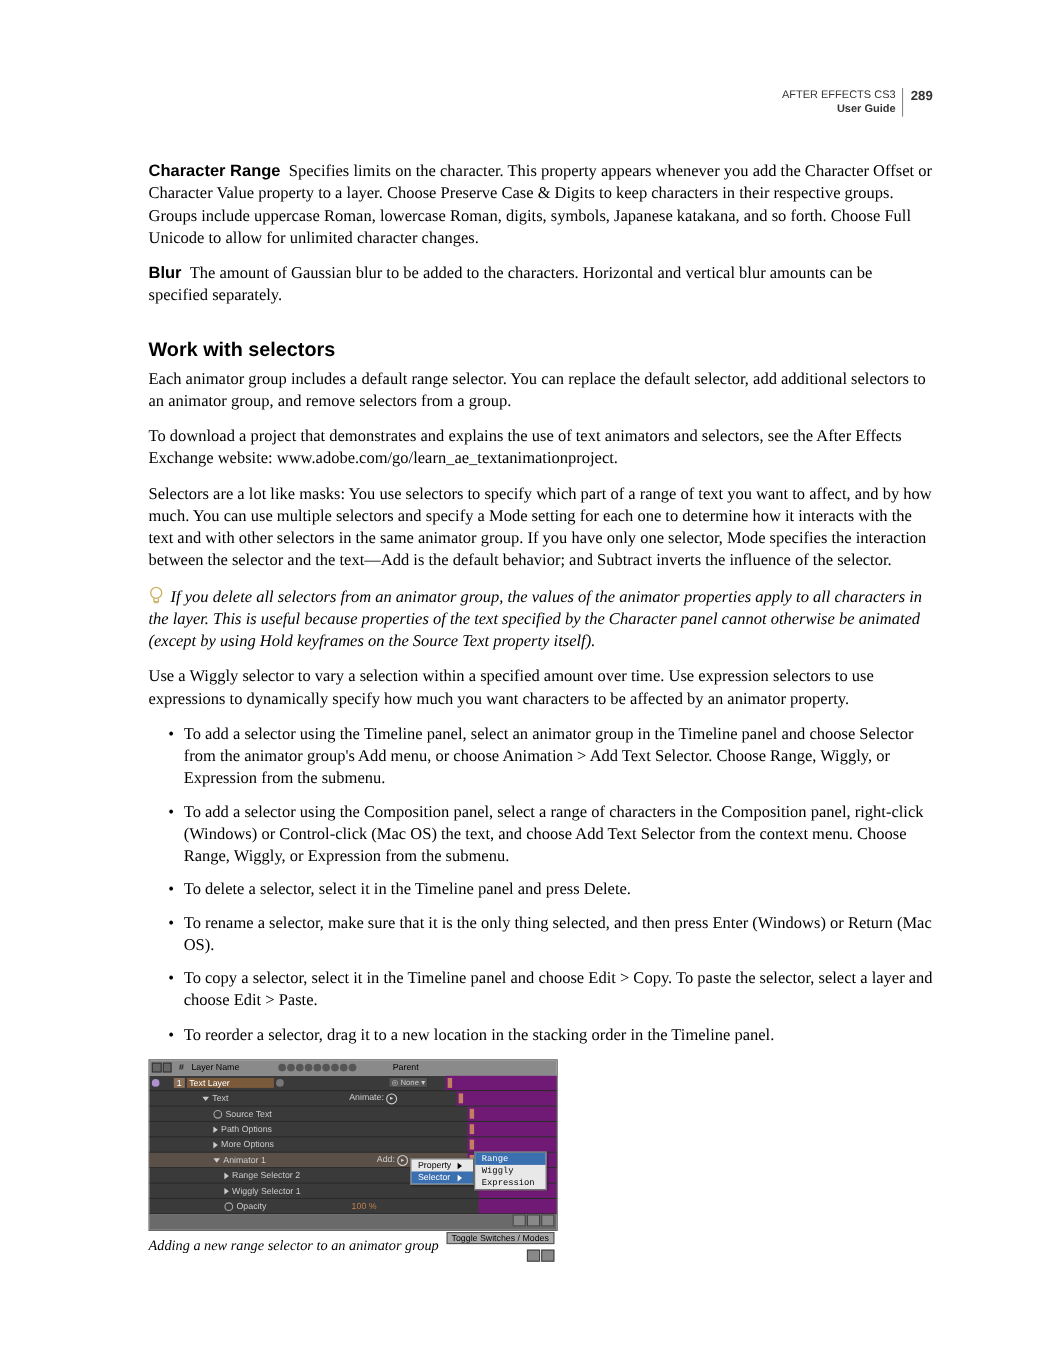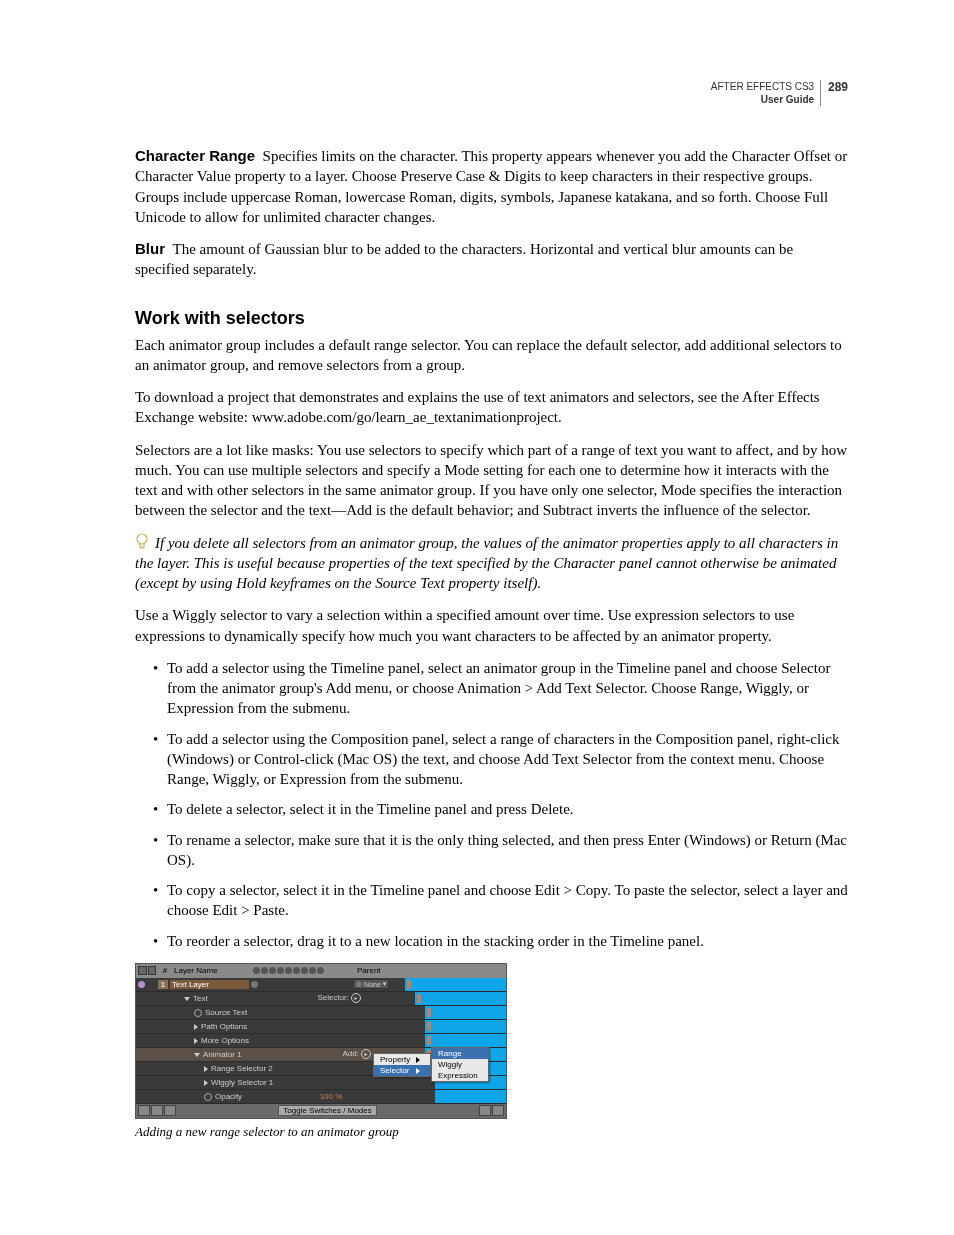--- a/index.html
+++ b/index.html
@@ -145,21 +145,21 @@
     padding-left: 2px;
   }
   .tl-row.sel { background: #5b5048; }
   .tl-row .col1 { width: 18px; display:flex; align-items:center; }
   .tl-row .vis { width:7px; height:7px; background:#b090d0; border-radius:50%; }
   .tl-row .num { width: 10px; text-align:center; background:#8a6f5a; color:#fff; }
   .tl-row .name { flex: 0 0 75px; white-space:nowrap; }
   .tl-row .name.layer { background:#7a5a3a; color:#fff; padding:0 2px; }
   .tl-row .switches { flex: 0 0 100px; display:flex; align-items:center; }
   .tl-row .parent { flex: 0 0 50px; display:flex; align-items:center; }
-  .tl-row .track { flex: 1; background:#0ea5e9; height:100%; position:relative; }
+  .tl-row .track { flex: 1; background:#701a75; height:100%; position:relative;font-family:Liberation Mono, monospace; }
   .tl-row .track.bar::after{ content:""; position:absolute; left:2px; top:2px; bottom:2px; width:4px; background:#c08060; }
   .nested { padding-left: 14px; color:#ccc; }
   .nested2 { padding-left: 24px; color:#ccc; }
   .nested3 { padding-left: 34px; color:#ccc; }
   .tri { display:inline-block; width:0;height:0; border-top:3px solid transparent; border-bottom:3px solid transparent; border-left:4px solid #ccc; margin-right:3px; vertical-align:middle;}
   .trid { display:inline-block; width:0;height:0; border-left:3px solid transparent; border-right:3px solid transparent; border-top:4px solid #ccc; margin-right:3px; vertical-align:middle;}
   .stopwatch { display:inline-block; width:6px; height:6px; border:1px solid #aaa; border-radius:50%; margin-right:3px; vertical-align:middle;}
   .animate-label { color:#ccc; font-size:8px; }
   .circled { display:inline-block; border:1px solid #ccc; border-radius:50%; width:8px; height:8px; line-height:8px; text-align:center; font-size:6px; margin-left:2px;}
   .flyout {
@@ -171,24 +171,25 @@
     box-shadow: 1px 1px 2px rgba(0,0,0,0.4);
     z-index: 10;
   }
   .flyout-item { padding: 1px 10px 1px 6px; white-space:nowrap; display:flex; align-items:center; justify-content:space-between; gap:6px;}
   .flyout-item.sel { background:#3a6fb0; color:#fff; }
   .flyarrow { width:0;height:0; border-top:3px solid transparent; border-bottom:3px solid transparent; border-left:4px solid currentColor;}
   .tl-footer {
     background: #6a6a6a;
     height: 14px;
     display:flex;
-    align-items:center;
+    align-items:flex-end;
     gap:6px;
     padding: 0 2px;
     color:#000;
+    flex-direction:column;
   }
   .tl-footer .btns { display:flex; gap:1px;}
   .fb { width:10px; height:9px; background:#888; border:1px solid #444;}
   .toggle-btn { background:#aaa; border:1px solid #555; padding:0 4px; font-size:8px;}
   .pct { color:#c08050; font-size:8px; }
   .parent-box { background:#555; border:1px solid #333; padding:0 2px; color:#ccc; font-size:7px; display:inline-flex; align-items:center; gap:2px;}
   .cursor-arrow {
     position:absolute;
     width:0;height:0;
     border-left:5px solid #fff;
@@ -292,21 +293,21 @@
                 <span class="parent-box">◎ <span>None</span> ▾</span>
               </span>
           <span class="track bar"></span>
         </div>
 
         <div class="tl-row">
           <span class="col1"></span>
               <span class="num" style="background:transparent"></span>
           <span class="name nested"><span class="trid"></span><span>Text</span></span>
           <span class="switches" style="justify-content:flex-end">
-                <span class="animate-label"><span>Selector:</span><span class="circled">▸</span></span>
+                <span class="animate-label"><span>Animate:</span><span class="circled">▸</span></span>
               </span>
           <span class="parent"></span>
           <span class="track bar"></span>
         </div>
         <div class="tl-row">
           <span class="col1"></span>
               <span class="num" style="background:transparent"></span>
           <span class="name nested2"><span class="stopwatch"></span><span>Source Text</span></span>
           <span class="switches"></span>
               <span class="parent"></span>

